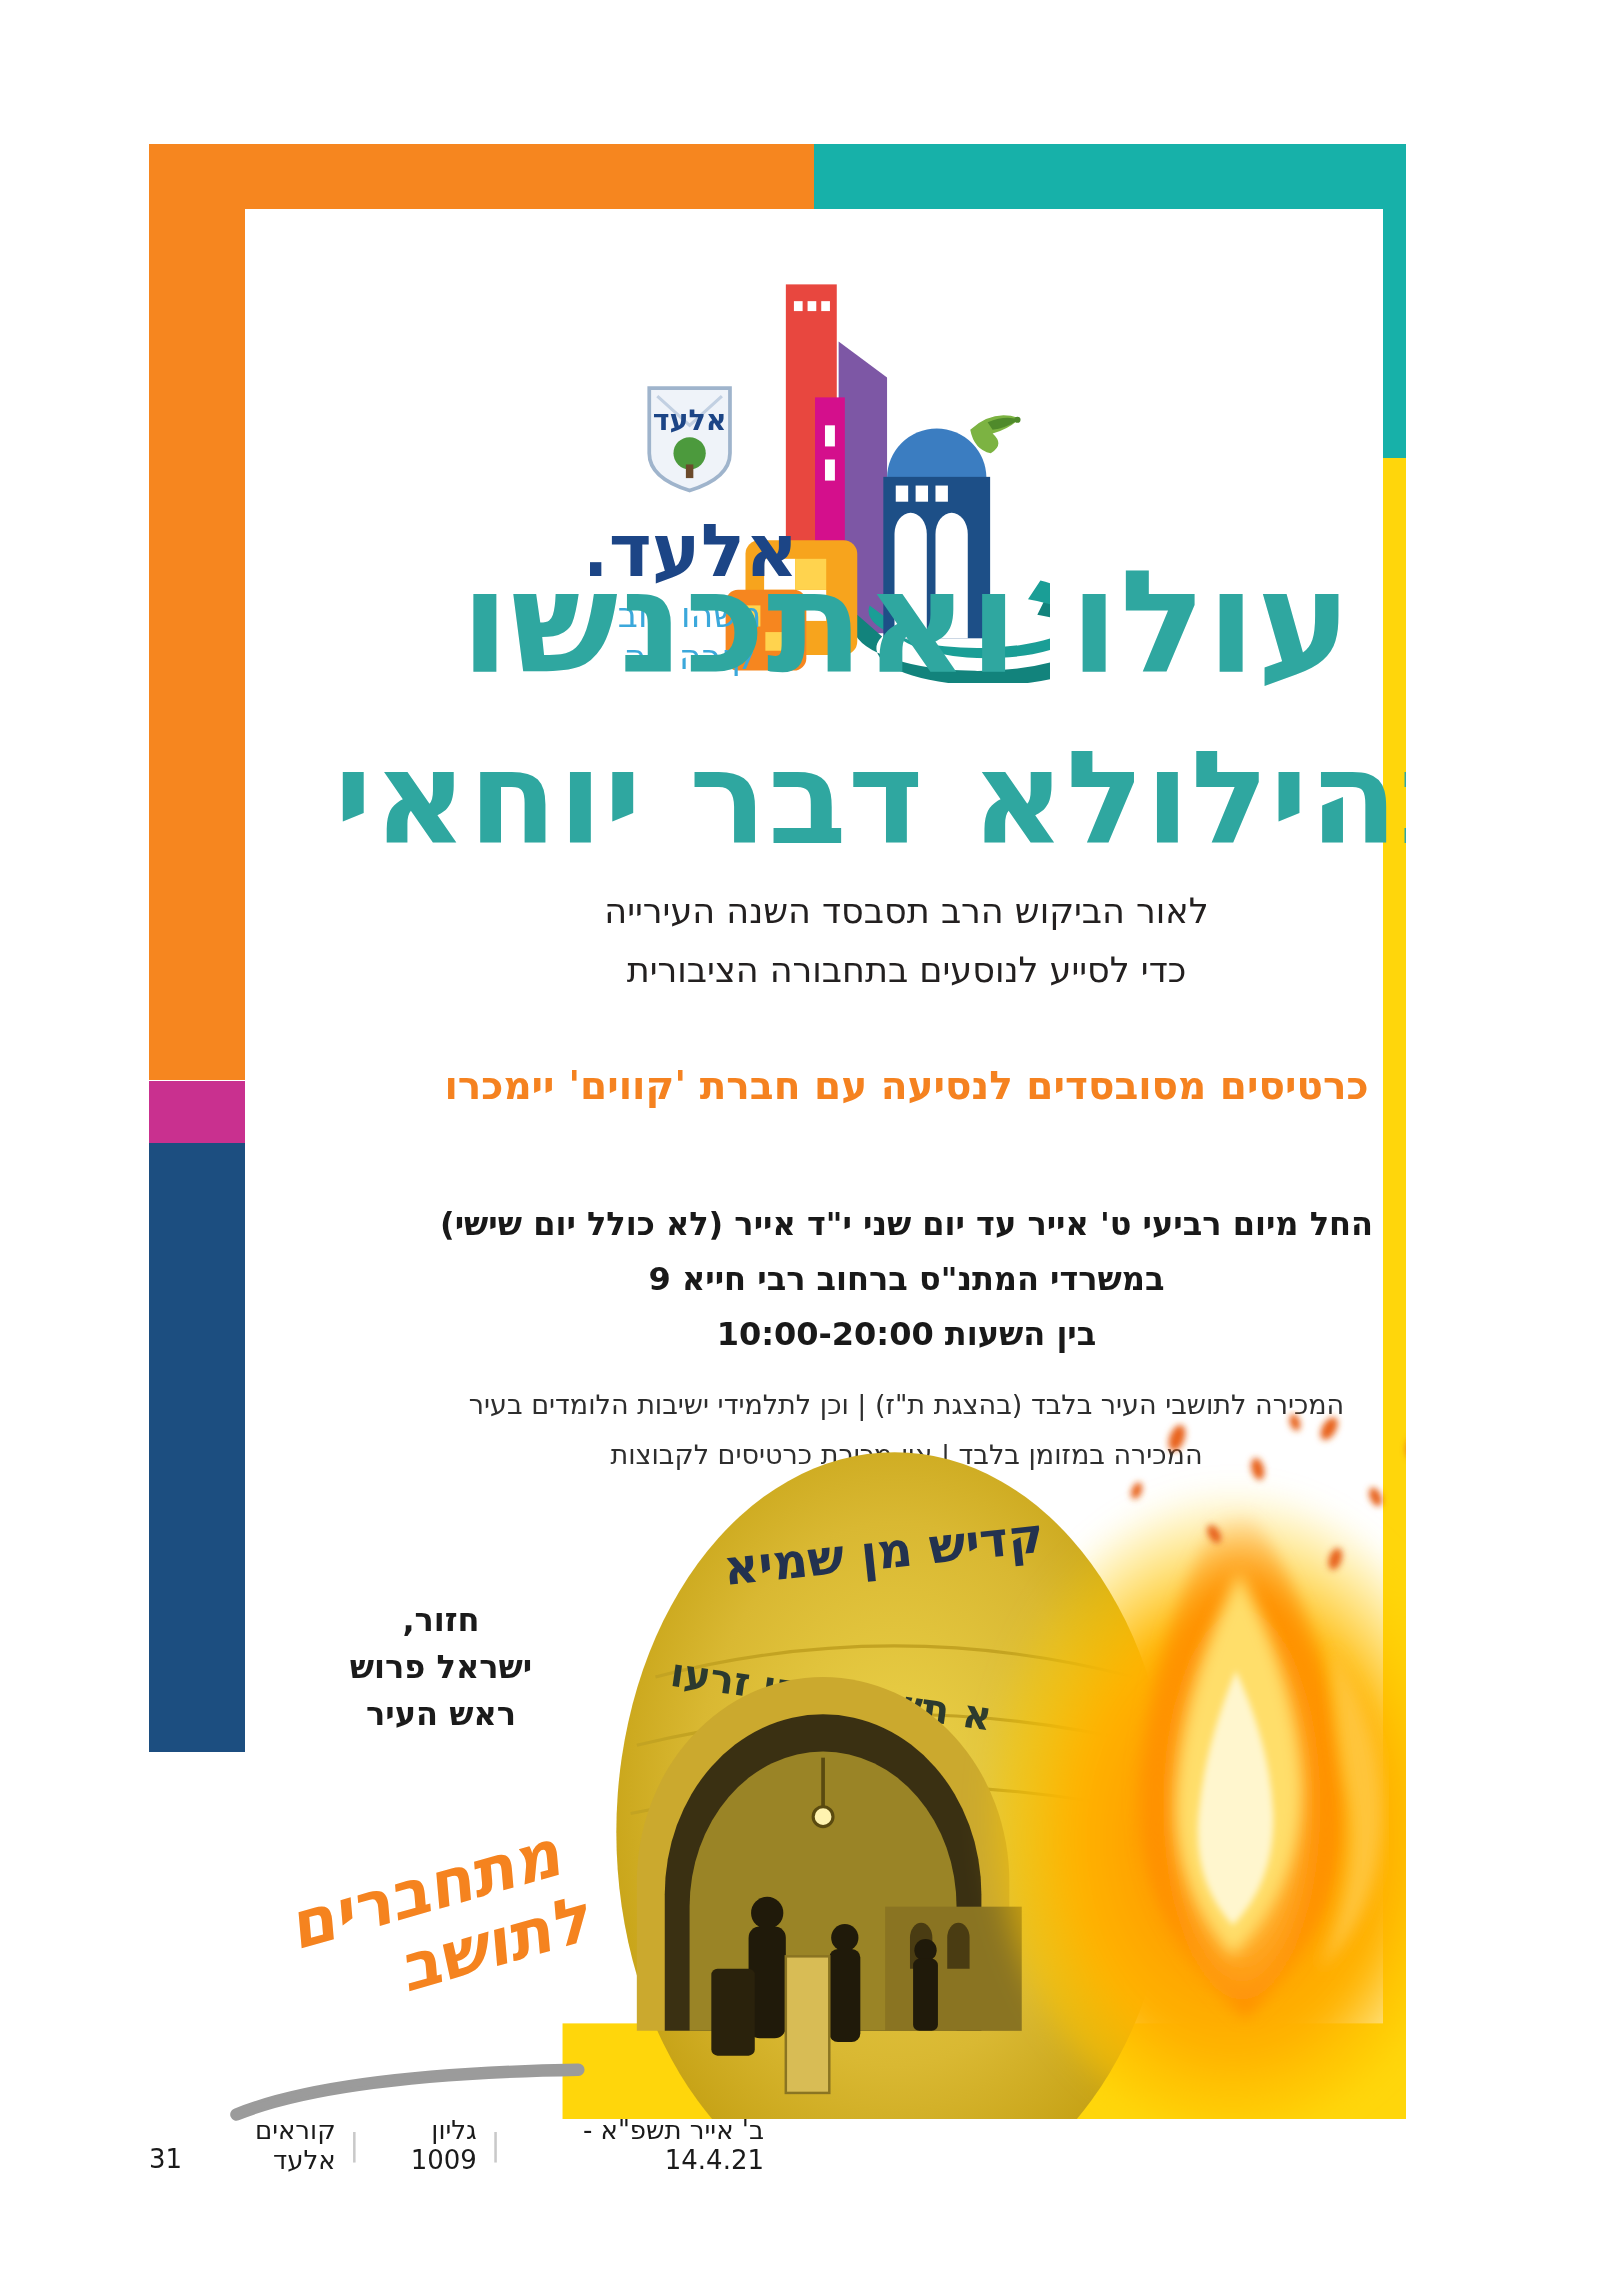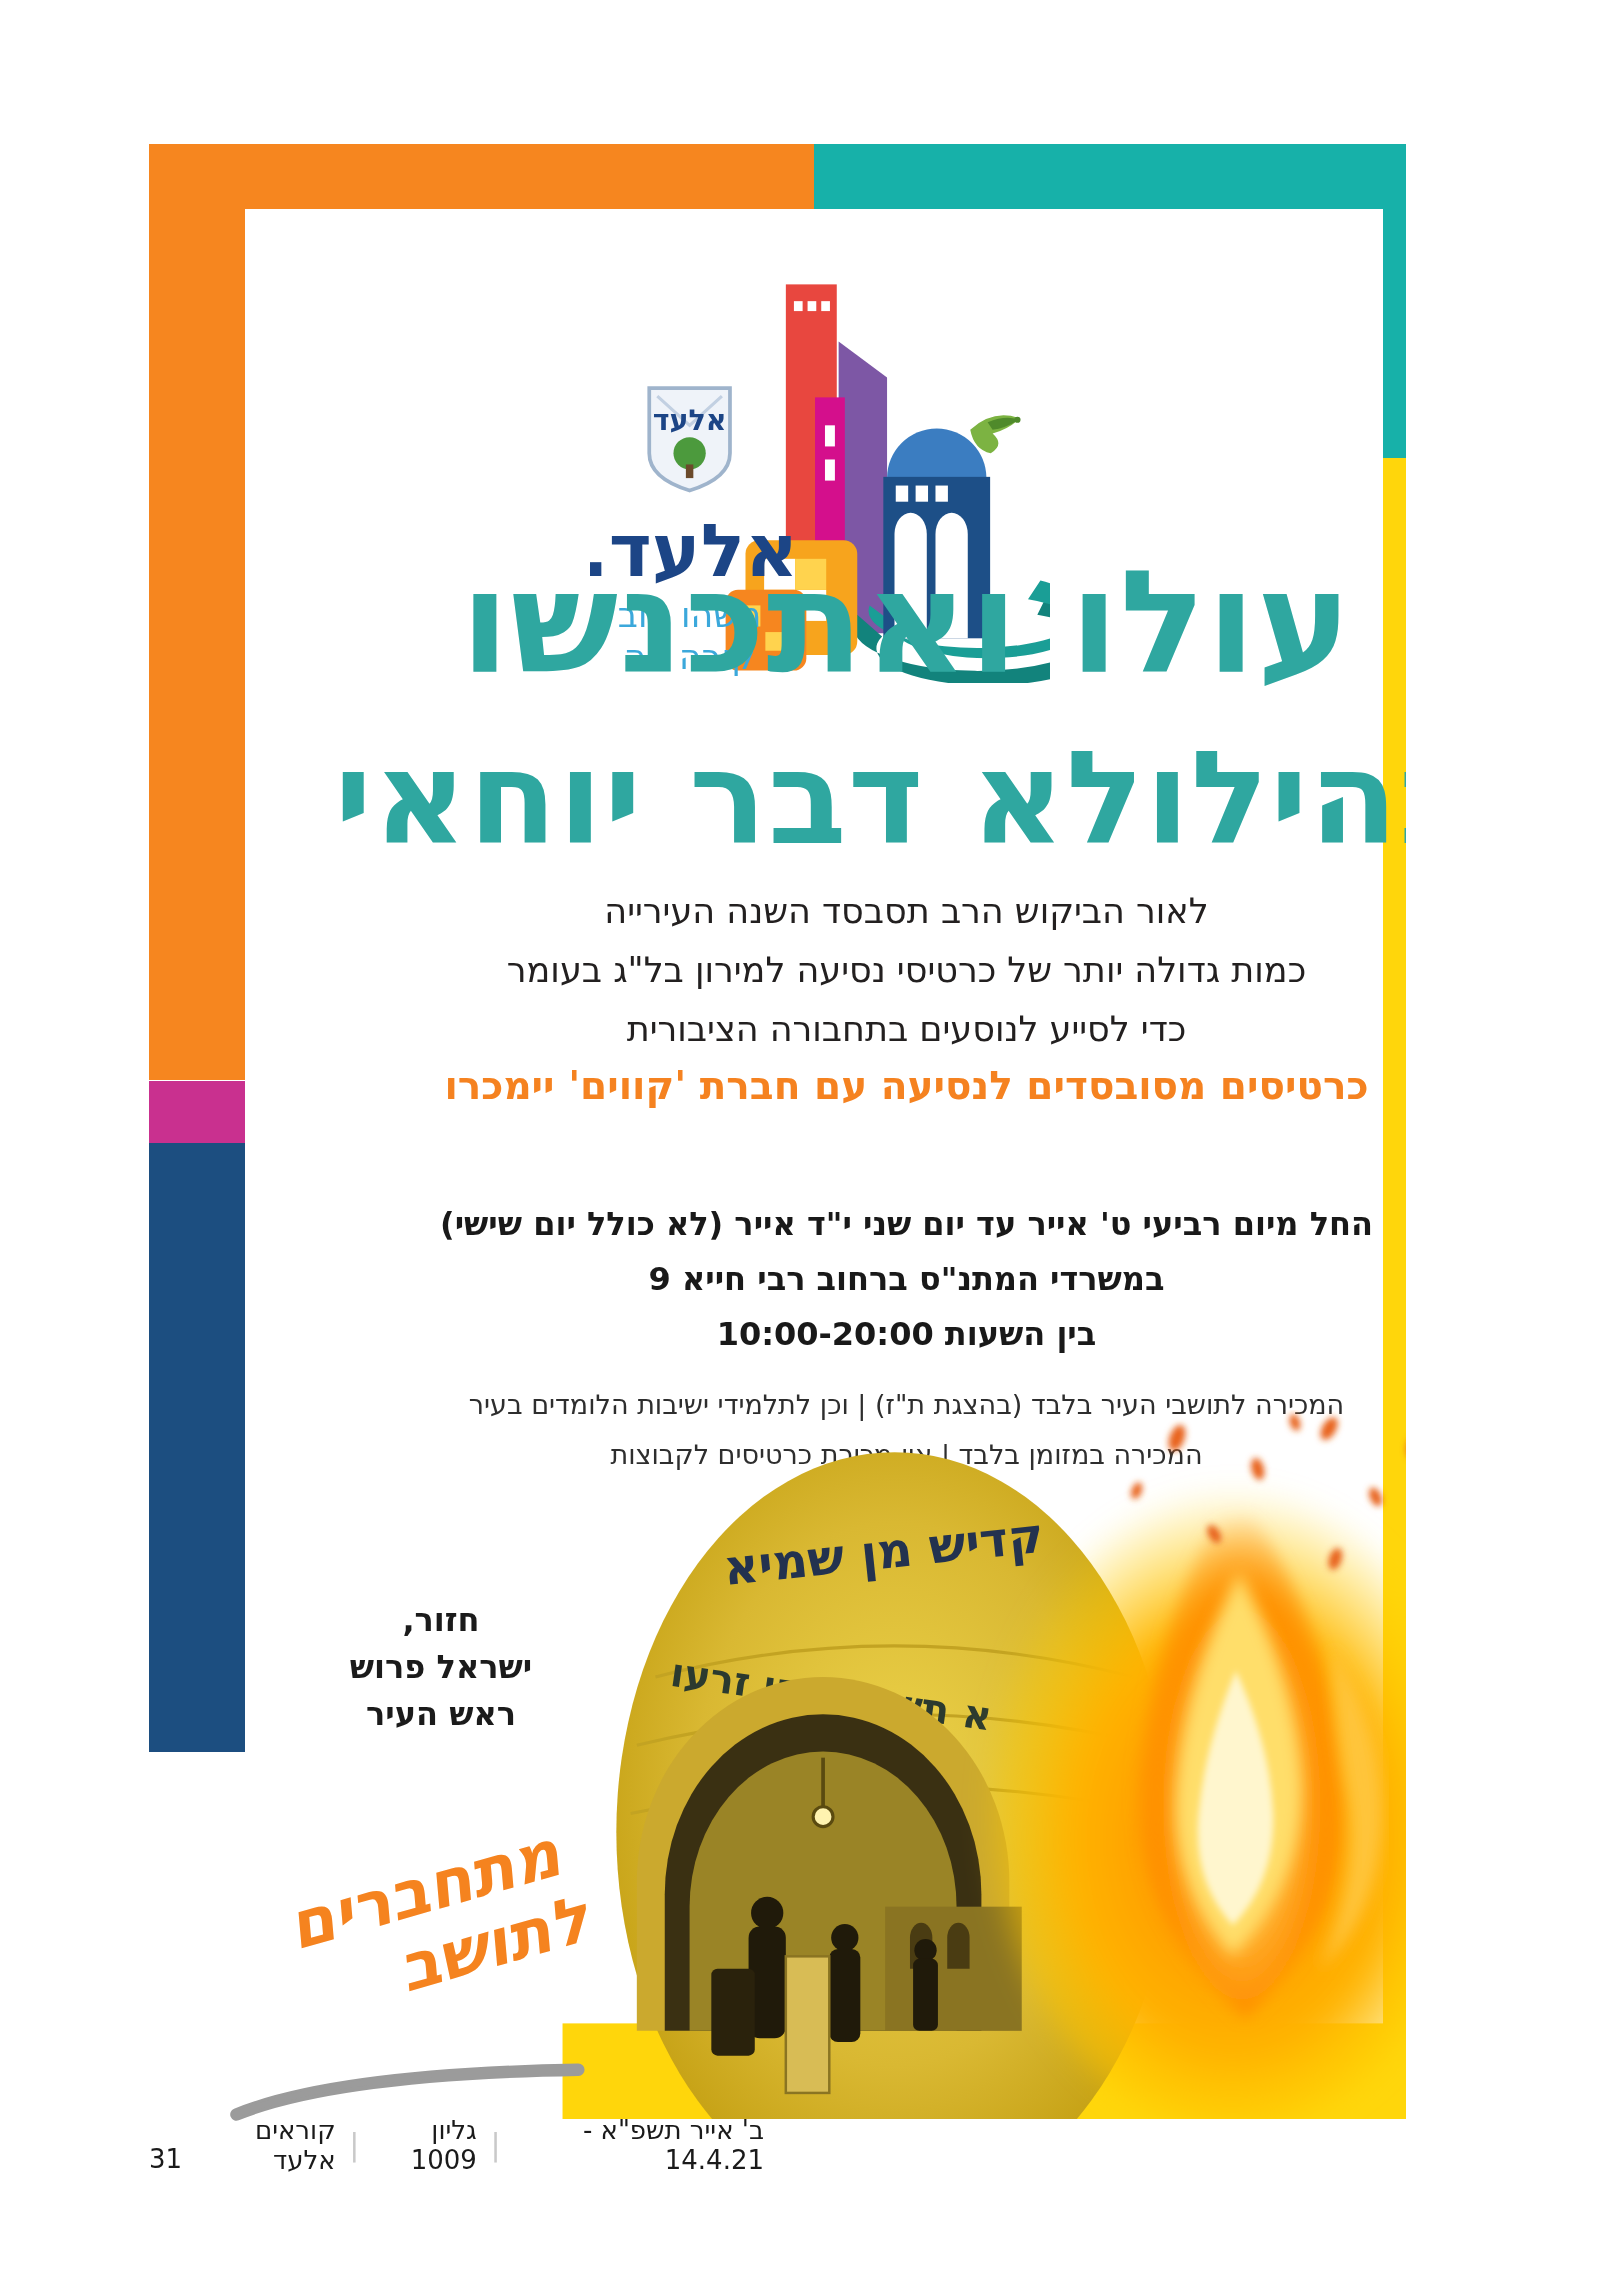--- a/index.html
+++ b/index.html
@@ -106,21 +106,20 @@
       <text x="160" y="580" text-anchor="middle" font-size="56" fill="#3BA8DB">משהו טוב</text>
       <text x="160" y="648" text-anchor="middle" font-size="56" fill="#3BA8DB">קורה פה</text>
     </svg>
   </div>
 
   <div class="colblock title1">עולו ואתכנשו</div>
   <div class="colblock title2">בהילולא דבר יוחאי</div>
 
   <div class="colblock intro">
     <div>לאור הביקוש הרב תסבסד השנה העירייה</div>
-    <div>כמות גדולה יותר של כרטיסי נסיעה למירון בל"ג בעומר</div>
     <div>כדי לסייע לנוסעים בתחבורה הציבורית</div>
   </div>
 
   <div class="colblock highlight">
     <div>כרטיסים מסובסדים לנסיעה עם חברת 'קווים' יימכרו</div>
   </div>
 
   <div class="colblock details">
     <div>החל מיום רביעי ט' אייר עד יום שני י"ד אייר (לא כולל יום שישי)</div>
     <div>במשרדי המתנ"ס ברחוב רבי חייא 9</div>

